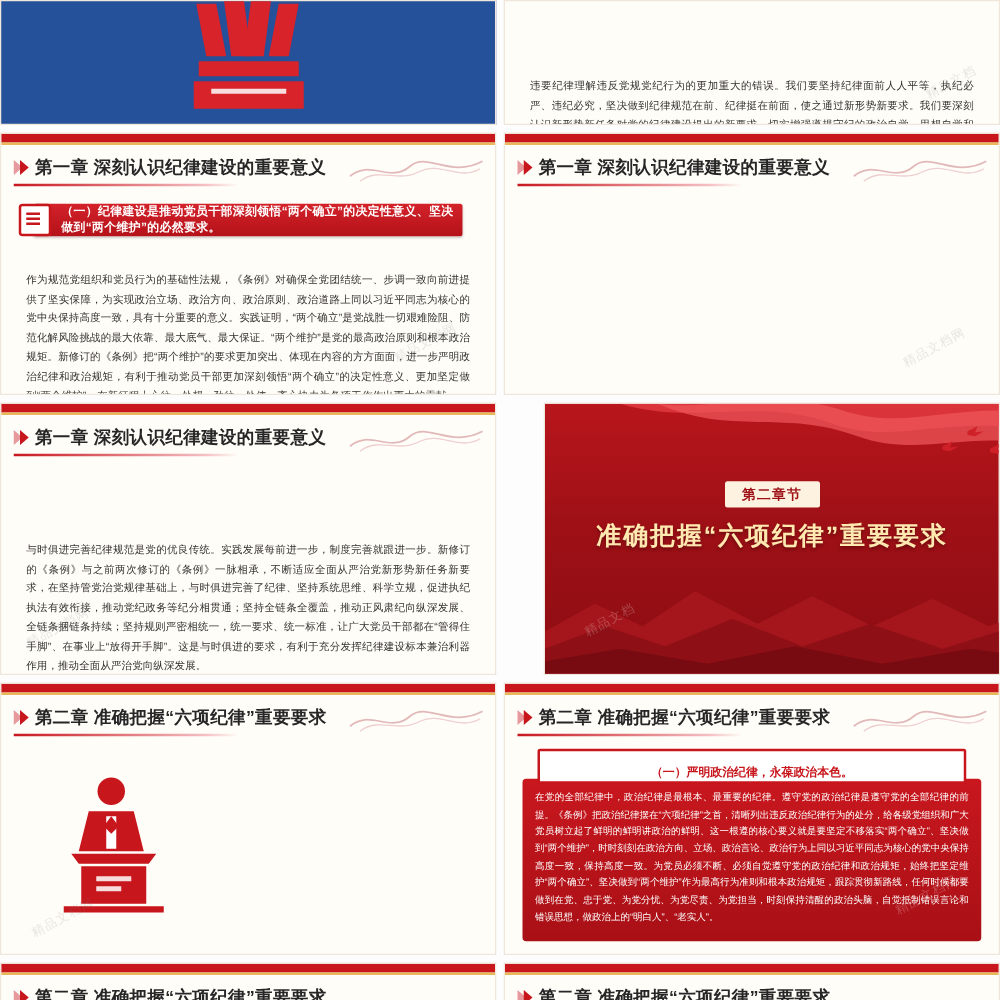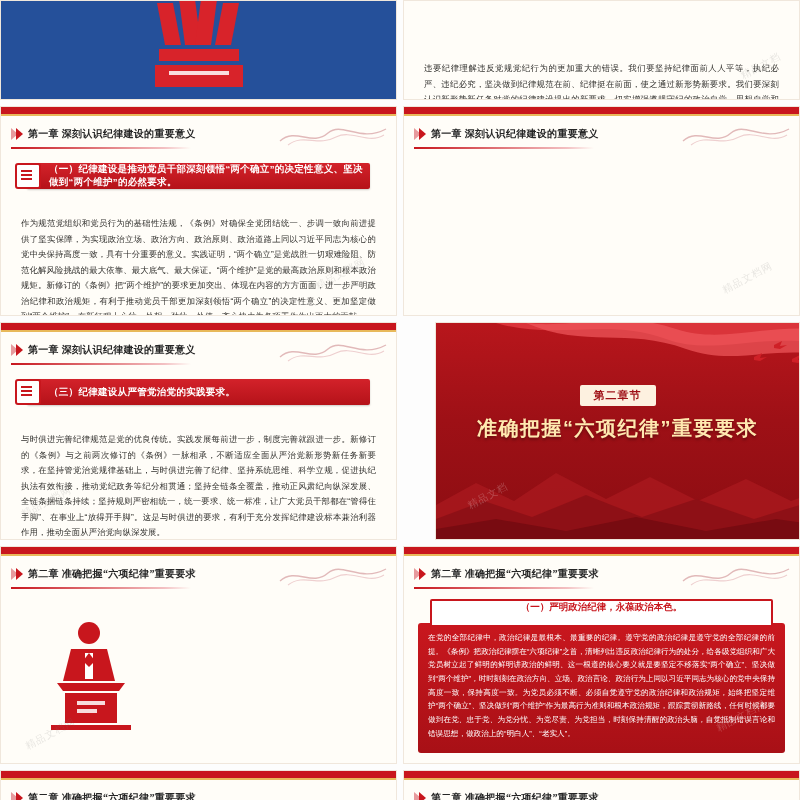--- a/index.html
+++ b/index.html
@@ -63,26 +63,25 @@
   }
   .arrows .av {
     width: 0; height: 0;
     border-top: 6px solid transparent;
     border-bottom: 6px solid transparent;
     border-left: 7px solid #c8161d;
     margin-right: -2px;
   }
   .arrows .av.pale { border-left-color: #e79a9d; }
   .chapter-title {
-    font-size: 10px;
+    font-size: 14px;
     font-weight: bold;
     color: #262626;
     letter-spacing: 0.3px;
     white-space: nowrap;
-    font-family: Liberation Serif, serif;
   }
   .chapter-underline {
     position: absolute;
     left: 10px;
     top: 40px;
     width: 180px;
     height: 2px;
     background: linear-gradient(to right, #c8161d, #f3c0c2 85%, rgba(255,255,255,0));
   }
   .deco-cloud {
@@ -220,21 +219,21 @@
   }
   .whitehead {
     position: absolute;
     left: 26px; right: 26px;
     top: 52px;
     height: 24px;
     background: #fff;
     border: 2px solid #c8161d;
     border-radius: 2px;
     display: flex;
-    align-items: flex-start;
+    align-items: flex-end;
     justify-content: center;
     z-index: 3;
   }
   .whitehead .wh-text {
     color: #c8161d;
     font-weight: bold;
     font-size: 9.5px;
   }
   
   .watermark {
@@ -330,24 +329,20 @@
           <i class="av pale"></i>
             <i class="av"></i>
         </span>
         <span class="chapter-title">第一章  深刻认识纪律建设的重要意义</span>
       </div>
       <div class="chapter-underline"></div>
       <svg class="deco-cloud" viewBox="0 0 110 26">
         <path d="M2 20 C18 6, 34 26, 50 12 C64 0, 82 22, 108 8" stroke="#d8a3a5" fill="none" stroke-width="1.4"></path>
         <path d="M10 24 C26 12, 40 26, 58 16 C74 8, 90 24, 106 14" stroke="#e9c0c2" fill="none" stroke-width="1.1"></path>
       </svg>
-      <div class="headingbox">
-        <span class="hb-icon"></span>
-        <span class="hb-text">（三）纪律建设从严管党治党的实践要求。</span>
-      </div>
       <div class="bodytext">与时俱进完善纪律规范是党的优良传统。实践发展每前进一步，制度完善就跟进一步。新修订的《条例》与之前两次修订的《条例》一脉相承，不断适应全面从严治党新形势新任务新要求，在坚持管党治党规律基础上，与时俱进完善了纪律、坚持系统思维、科学立规，促进执纪执法有效衔接，推动党纪政务等纪分相贯通；坚持全链条全覆盖，推动正风肃纪向纵深发展、全链条捆链条持续；坚持规则严密相统一，统一要求、统一标准，让广大党员干部都在“管得住手脚”、在事业上“放得开手脚”。这是与时俱进的要求，有利于充分发挥纪律建设标本兼治利器作用，推动全面从严治党向纵深发展。</div>
       <div class="watermark" style="left:18px;bottom:30px;">精品文档网</div>
     </div>
 
     <div class="slide divider">
       <svg style="position:absolute;top:0;left:0;" width="397" height="110" viewBox="0 0 397 110">
         <path d="M60 0 C120 18, 170 -6, 230 16 C280 34, 320 8, 397 22 L397 0 Z" fill="#e03a3f" opacity=".85"></path>
         <path d="M90 0 C150 26, 190 4, 250 26 C300 44, 340 20, 397 34 L397 8 C330 -2, 290 22, 240 6 C180 -14, 140 6, 90 0 Z" fill="#f0585c" opacity=".7"></path>
         <g fill="#cf2027">
           <path d="M318 34 l8 -4 l-2 5 l7 -1 l-7 4 l-6 -1 z"></path>

